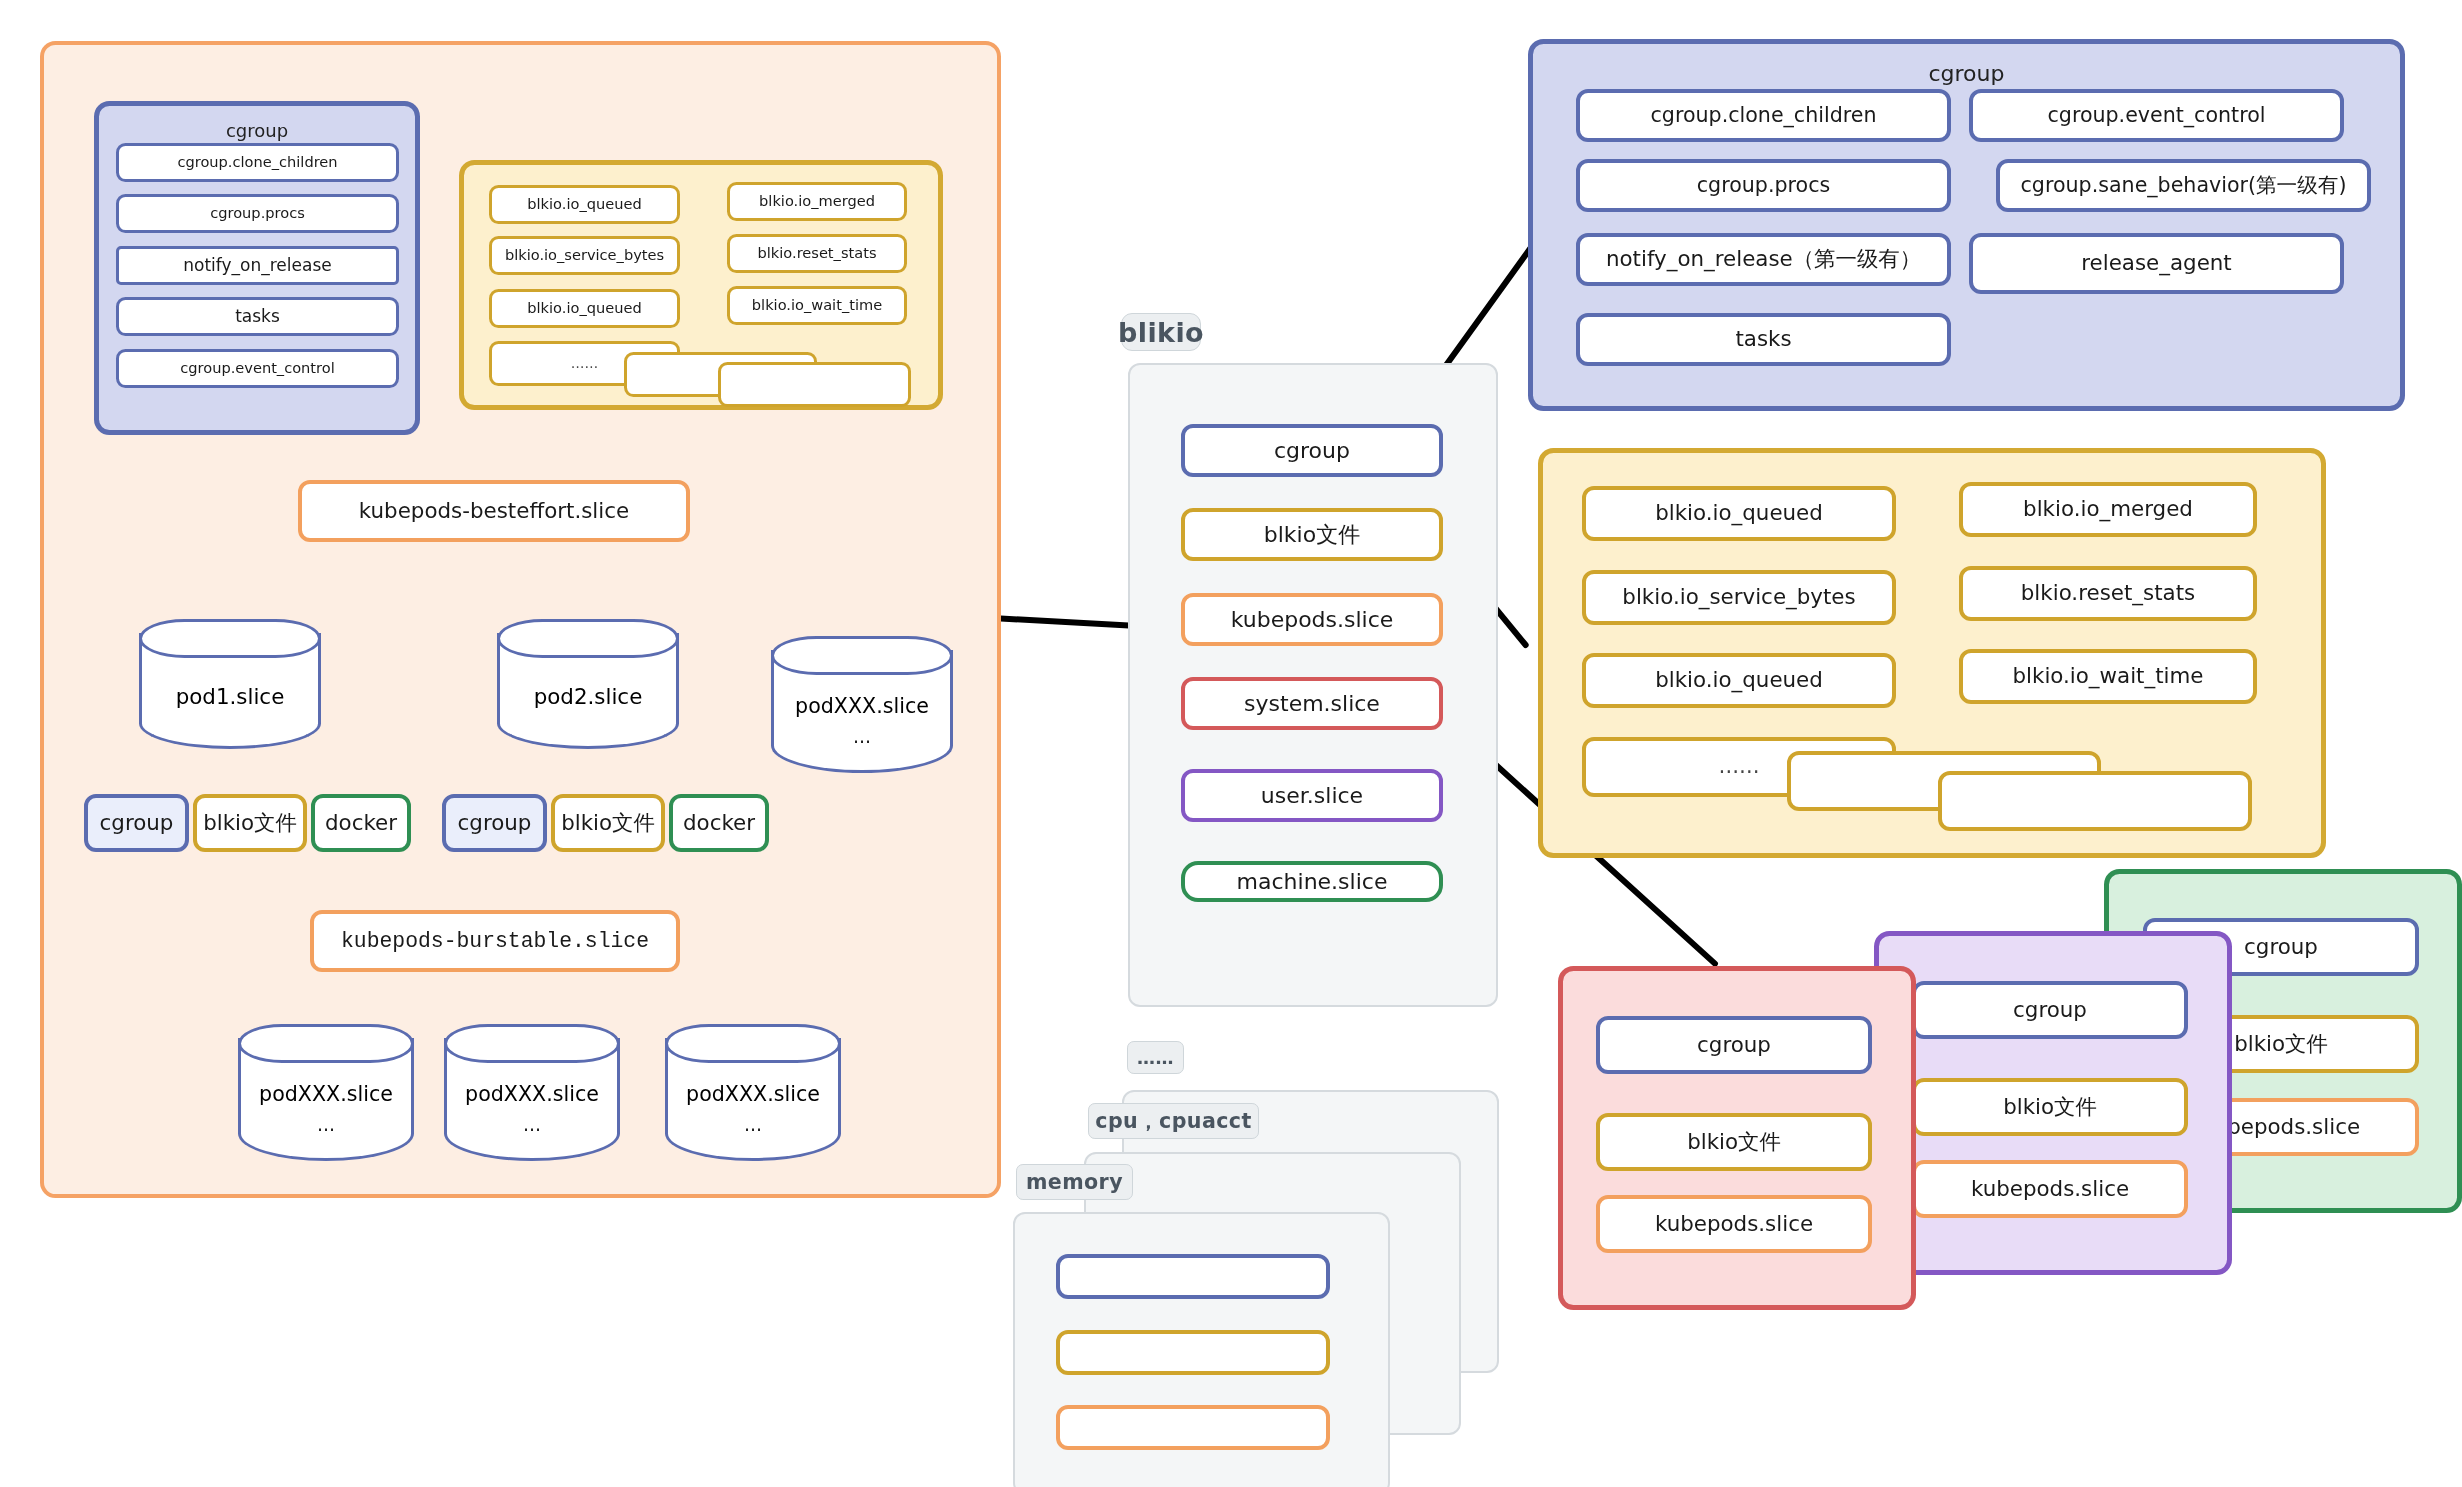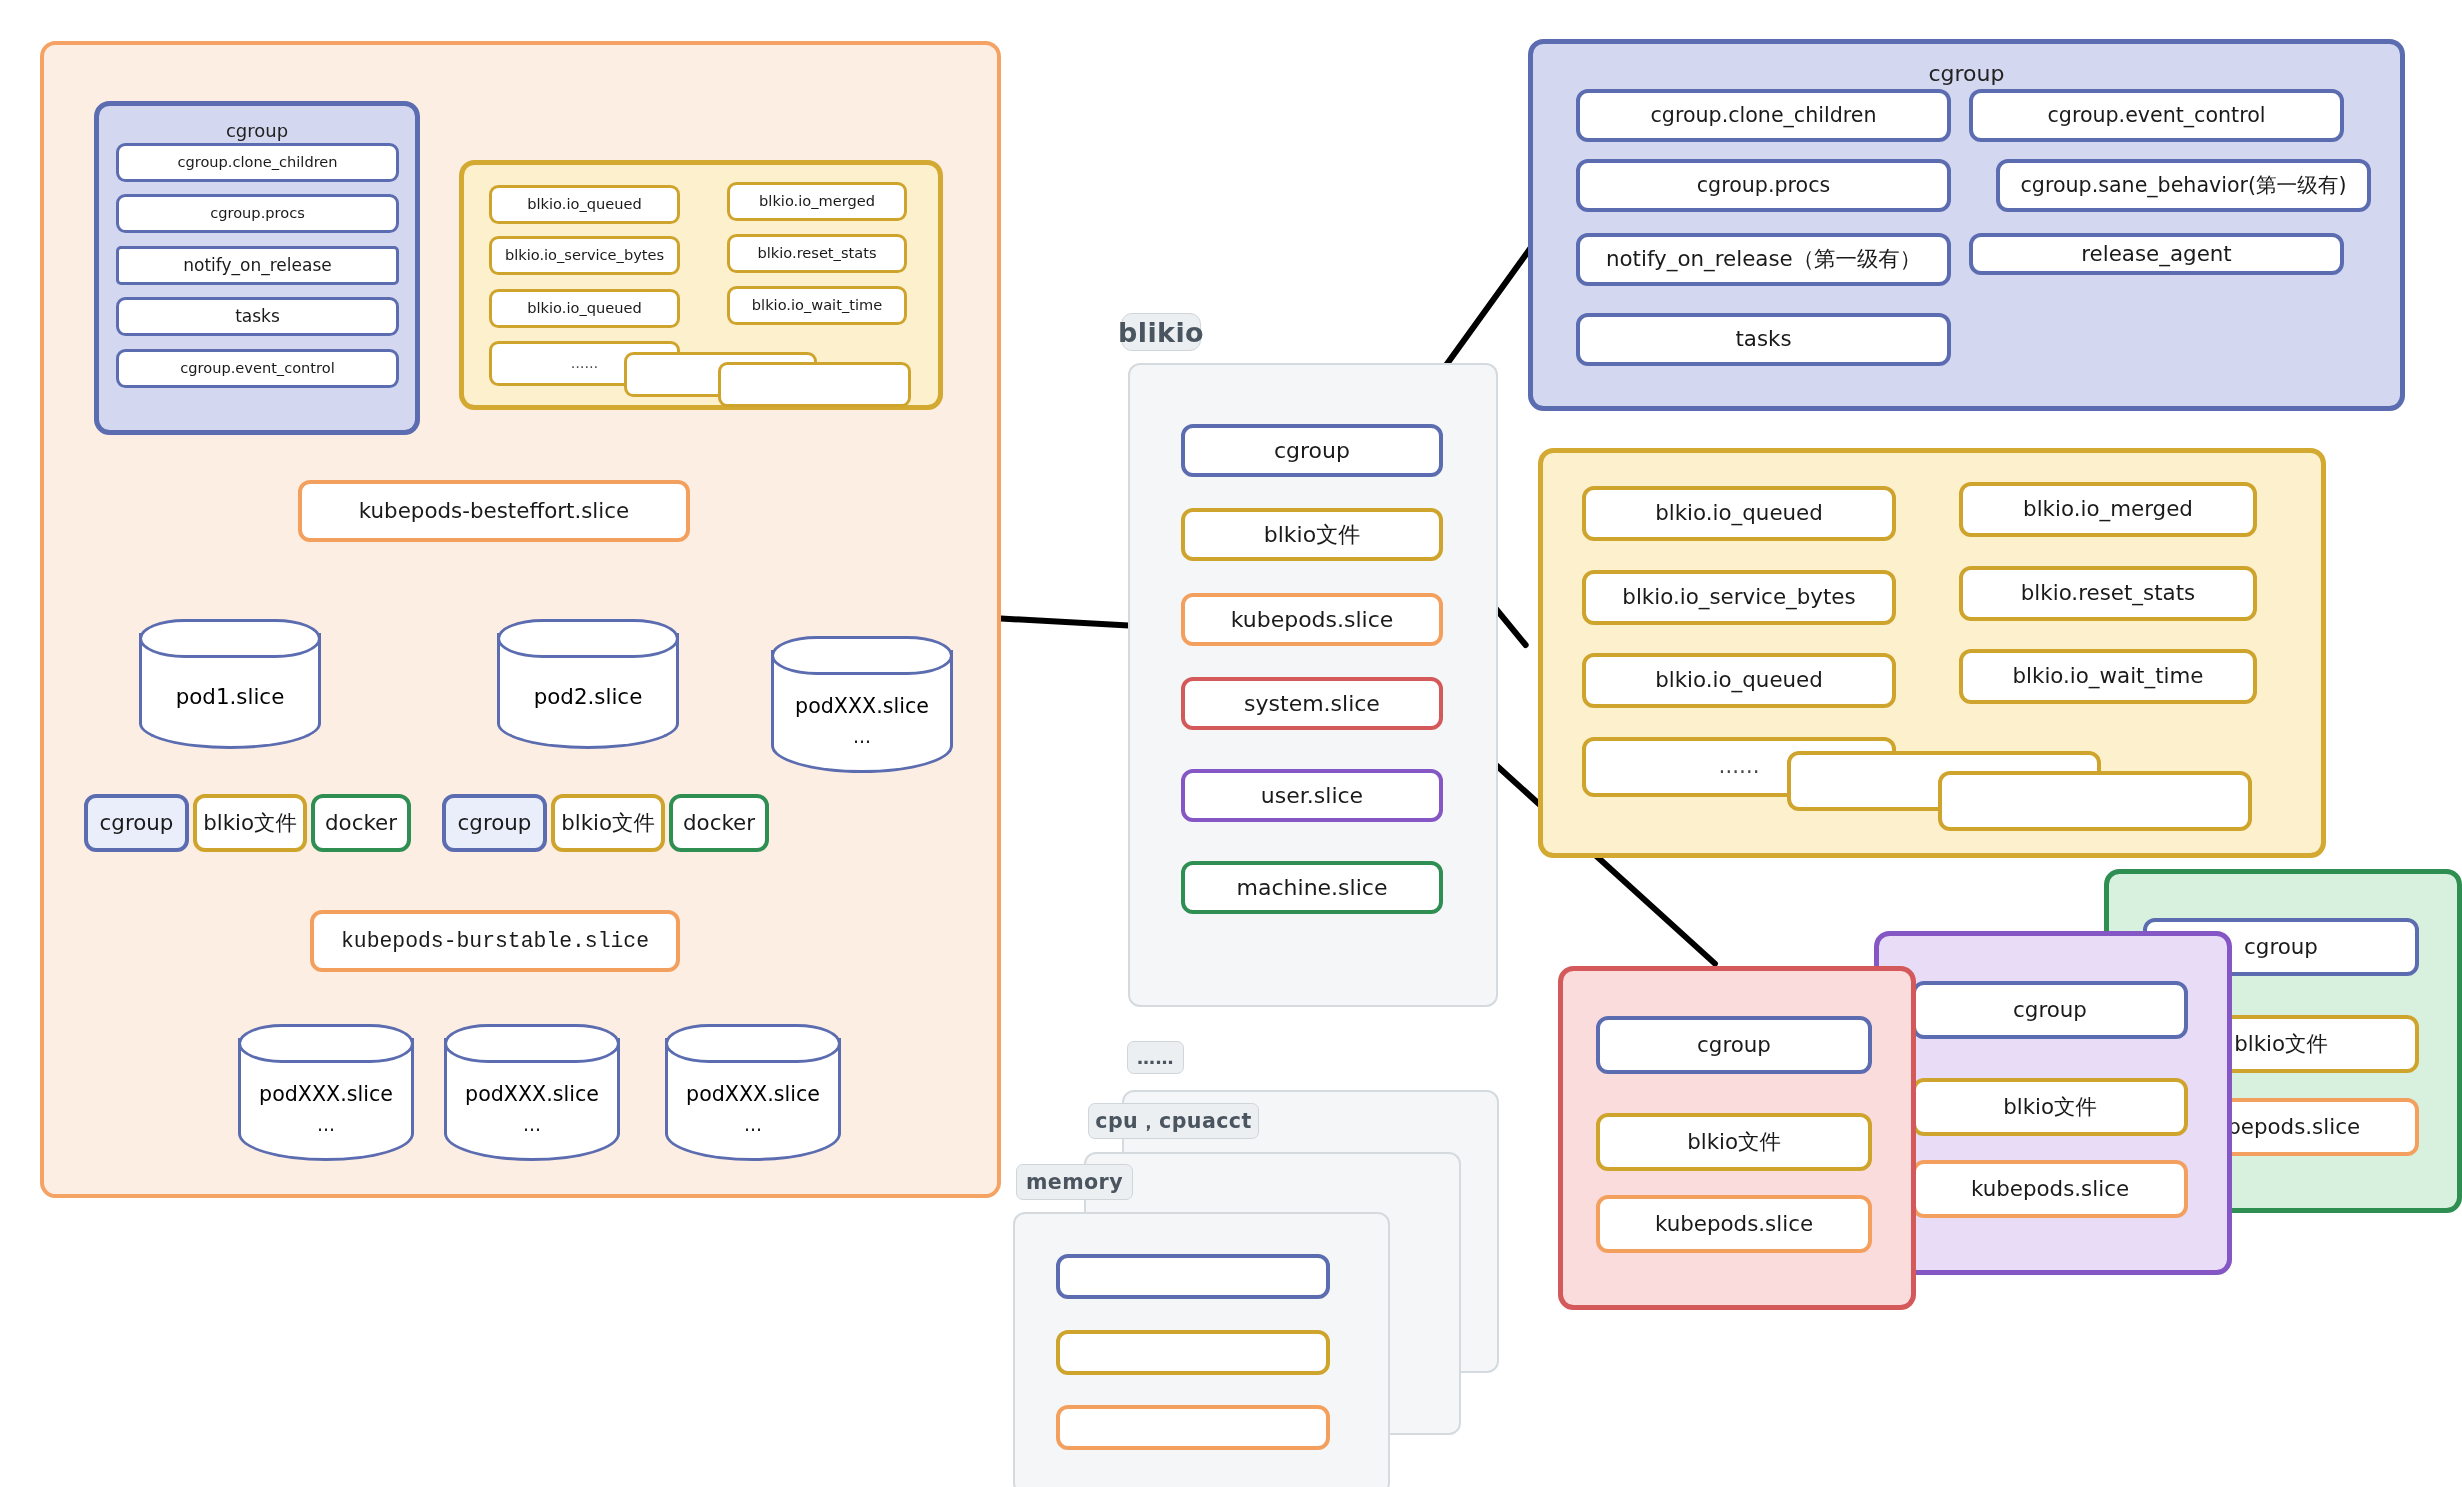--- a/index.html
+++ b/index.html
@@ -144,21 +144,21 @@
   <div class="dots" style="top:89px;font-size:19px;">...</div>
 </div>
 
 <div class="tag" style="left:1121px;top:313px;width:80px;height:38px;font-size:27px;border-radius:11px;">blikio</div>
 <div class="panel panel-grey" style="left:1128px;top:363px;width:370px;height:644px;"></div>
 <div class="node b" style="left:1181px;top:424px;width:262px;height:53px;font-size:22px;">cgroup</div>
 <div class="node y" style="left:1181px;top:508px;width:262px;height:53px;font-size:22px;">blkio文件</div>
 <div class="node o" style="left:1181px;top:593px;width:262px;height:53px;font-size:22px;">kubepods.slice</div>
 <div class="node r" style="left:1181px;top:677px;width:262px;height:53px;font-size:22px;">system.slice</div>
 <div class="node p" style="left:1181px;top:769px;width:262px;height:53px;font-size:22px;">user.slice</div>
-<div class="node g" style="left:1181px;top:861px;width:262px;height:53px;font-size:22px;">machine.slice</div>
+<div class="node g" style="left:1181px;top:861px;width:262px;height:41px;font-size:22px;border-radius:17px;">machine.slice</div>
 
 <div class="panel panel-grey" style="left:1122px;top:1090px;width:377px;height:283px;"></div>
 <div class="tag" style="left:1127px;top:1041px;width:57px;height:33px;font-size:18px;">……</div>
 
 <div class="panel panel-grey" style="left:1084px;top:1152px;width:377px;height:283px;"></div>
 <div class="tag" style="left:1088px;top:1103px;width:171px;height:36px;font-size:20.6px;">cpu，cpuacct</div>
 
 <div class="panel panel-grey" style="left:1013px;top:1212px;width:377px;height:283px;"></div>
 <div class="tag" style="left:1016px;top:1164px;width:117px;height:36px;font-size:20.6px;">memory</div>
 <div class="node b" style="left:1056px;top:1254px;width:274px;height:45px;border-width:4.3px;"></div>
@@ -166,21 +166,21 @@
 <div class="node o" style="left:1056px;top:1405px;width:274px;height:45px;border-width:4.3px;"></div>
 
 <div class="panel panel-blue" style="left:1528px;top:39px;width:877px;height:372px;">
   <div class="panel-title" style="top:17px;font-size:22px;">cgroup</div>
 </div>
 <div class="node b" style="left:1576px;top:89px;width:375px;height:53px;font-size:20.6px;">cgroup.clone_children</div>
 <div class="node b" style="left:1969px;top:89px;width:375px;height:53px;font-size:20.6px;">cgroup.event_control</div>
 <div class="node b" style="left:1576px;top:159px;width:375px;height:53px;font-size:20.6px;">cgroup.procs</div>
 <div class="node b" style="left:1996px;top:159px;width:375px;height:53px;font-size:20.6px;">cgroup.sane_behavior(第一级有)</div>
 <div class="node b" style="left:1576px;top:233px;width:375px;height:53px;font-size:21.4px;">notify_on_release（第一级有）</div>
-<div class="node b" style="left:1969px;top:233px;width:375px;height:42px;font-size:21.4px;">release_agent</div>
+<div class="node b" style="left:1969px;top:233px;width:375px;height:61px;font-size:21.4px;">release_agent</div>
 <div class="node b" style="left:1576px;top:313px;width:375px;height:53px;font-size:21.4px;">tasks</div>
 
 <div class="panel panel-yellow" style="left:1538px;top:448px;width:788px;height:410px;"></div>
 <div class="node y" style="left:1582px;top:486px;width:314px;height:55px;font-size:21.4px;">blkio.io_queued</div>
 <div class="node y" style="left:1582px;top:570px;width:314px;height:55px;font-size:21.4px;">blkio.io_service_bytes</div>
 <div class="node y" style="left:1582px;top:653px;width:314px;height:55px;font-size:21.4px;">blkio.io_queued</div>
 <div class="node y" style="left:1959px;top:482px;width:298px;height:55px;font-size:21.4px;">blkio.io_merged</div>
 <div class="node y" style="left:1959px;top:566px;width:298px;height:55px;font-size:21.4px;">blkio.reset_stats</div>
 <div class="node y" style="left:1959px;top:649px;width:298px;height:55px;font-size:21.4px;">blkio.io_wait_time</div>
 <div class="node y" style="left:1582px;top:737px;width:314px;height:60px;font-size:20.6px;color:#444;">……</div>

